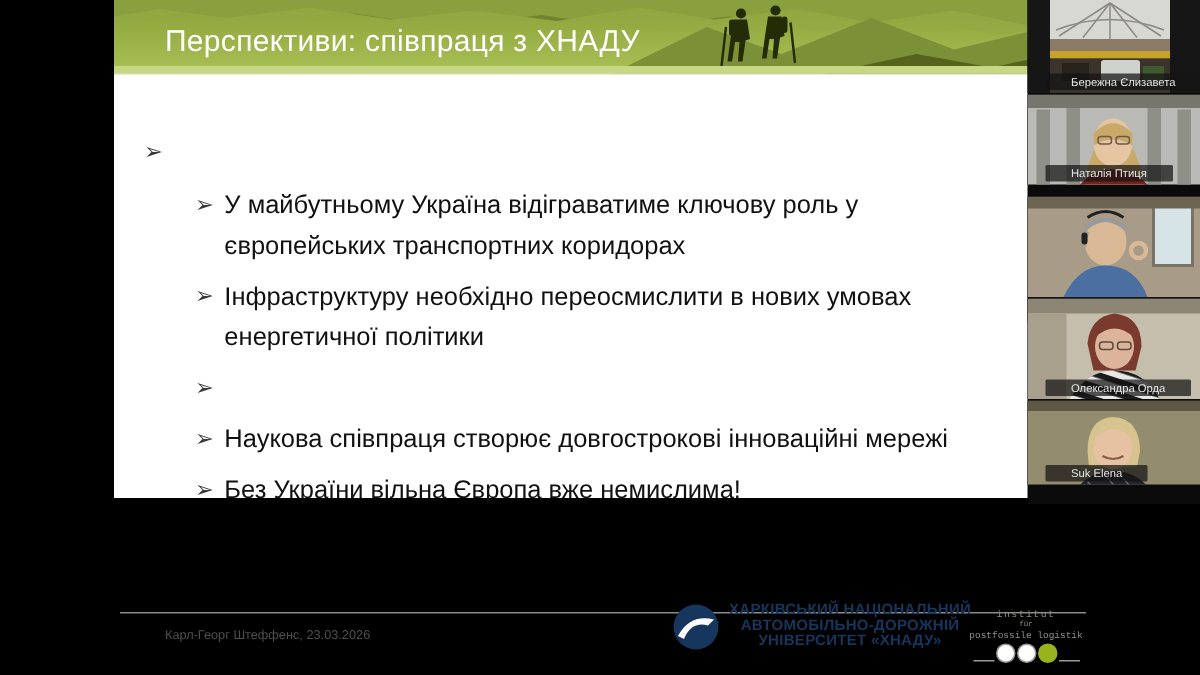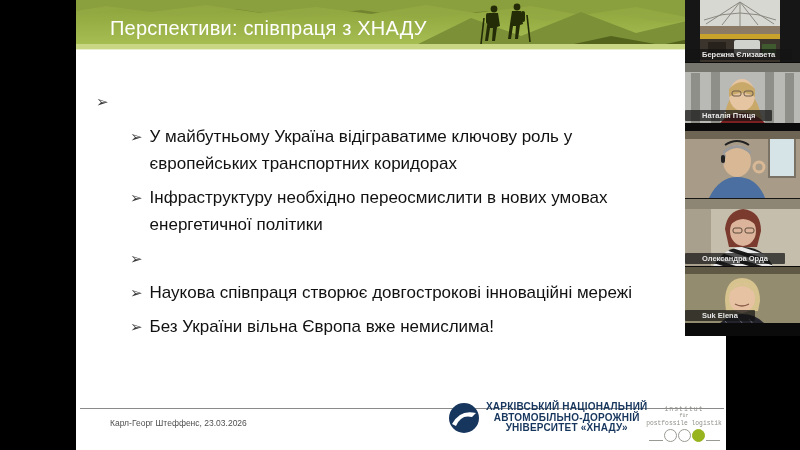--- a/index.html
+++ b/index.html
@@ -1,20 +1,20 @@
 <!DOCTYPE html>
 <html><head>
 <meta charset="utf-8">
 <style>
   html,body{margin:0;padding:0;background:#000;}
   #canvas{position:relative;width:800px;height:450px;background:#000;overflow:hidden;
           font-family:"Liberation Sans",sans-serif;}
 
   
-  .slide{position:absolute;left:76px;top:0;width:650px;height:450px;background:#ffffff;}
+  .slide{position:absolute;left:76px;top:0;width:650px;height:332px;background:#ffffff;}
   .banner{position:absolute;left:0;top:0;width:650px;height:50px;overflow:hidden;}
   .banner svg{display:block;}
   .slide-title{position:absolute;left:34px;top:17px;font-size:20px;color:#ffffff;
                letter-spacing:.2px;white-space:nowrap;}
 
   .content{position:absolute;left:20px;top:88px;width:610px;}
   .bullet-row{display:flex;align-items:flex-start;color:#111;}
   .bullet-row.l1{font-size:17.5px;line-height:27px;margin-bottom:8px;}
   .bullet-row.l2{font-size:17px;line-height:27px;margin-left:34px;margin-bottom:7px;}
   .marker{flex:0 0 auto;color:#3a3a3a;font-size:15px;line-height:27px;margin-right:9px;}
@@ -36,23 +36,23 @@
   .inst .l3a{font-size:6.3px;margin-top:1px;white-space:nowrap;}
   .inst-dots{margin-top:2px;display:flex;align-items:center;justify-content:center;gap:1px;}
   .inst-dots .bar{width:14px;height:1px;background:#9a9a94;align-self:flex-end;margin-bottom:1px;}
   .dot{width:11px;height:11px;border-radius:50%;border:1px solid #9a9a94;background:#fff;}
   .dot.filled{background:#97b41f;border-color:#97b41f;}
 
   
   .sidebar{position:absolute;left:685px;top:0;width:115px;height:336px;background:#0b0b0b;}
   .tile{position:absolute;left:0;width:115px;background:#161616;overflow:hidden;}
   .tile svg{display:block;}
-  .name-label{position:absolute;left:0;bottom:2px;max-width:112px;overflow:hidden;
+  .name-label{position:absolute;left:12px;bottom:2px;max-width:112px;overflow:hidden;
               white-space:nowrap;font-size:7.5px;color:#e6e6e6;background:rgba(20,20,20,.72);
-              padding:1px 17px;border-radius:1px;font-weight:bold;}
+              padding:1px 17px;border-radius:1px;}
   .letterbox{position:absolute;top:0;bottom:0;left:15px;right:20px;overflow:hidden;}
 </style>
 </head>
 <body>
 
 <div id="canvas">
 
   <div class="slide">
 
     <div class="banner">

